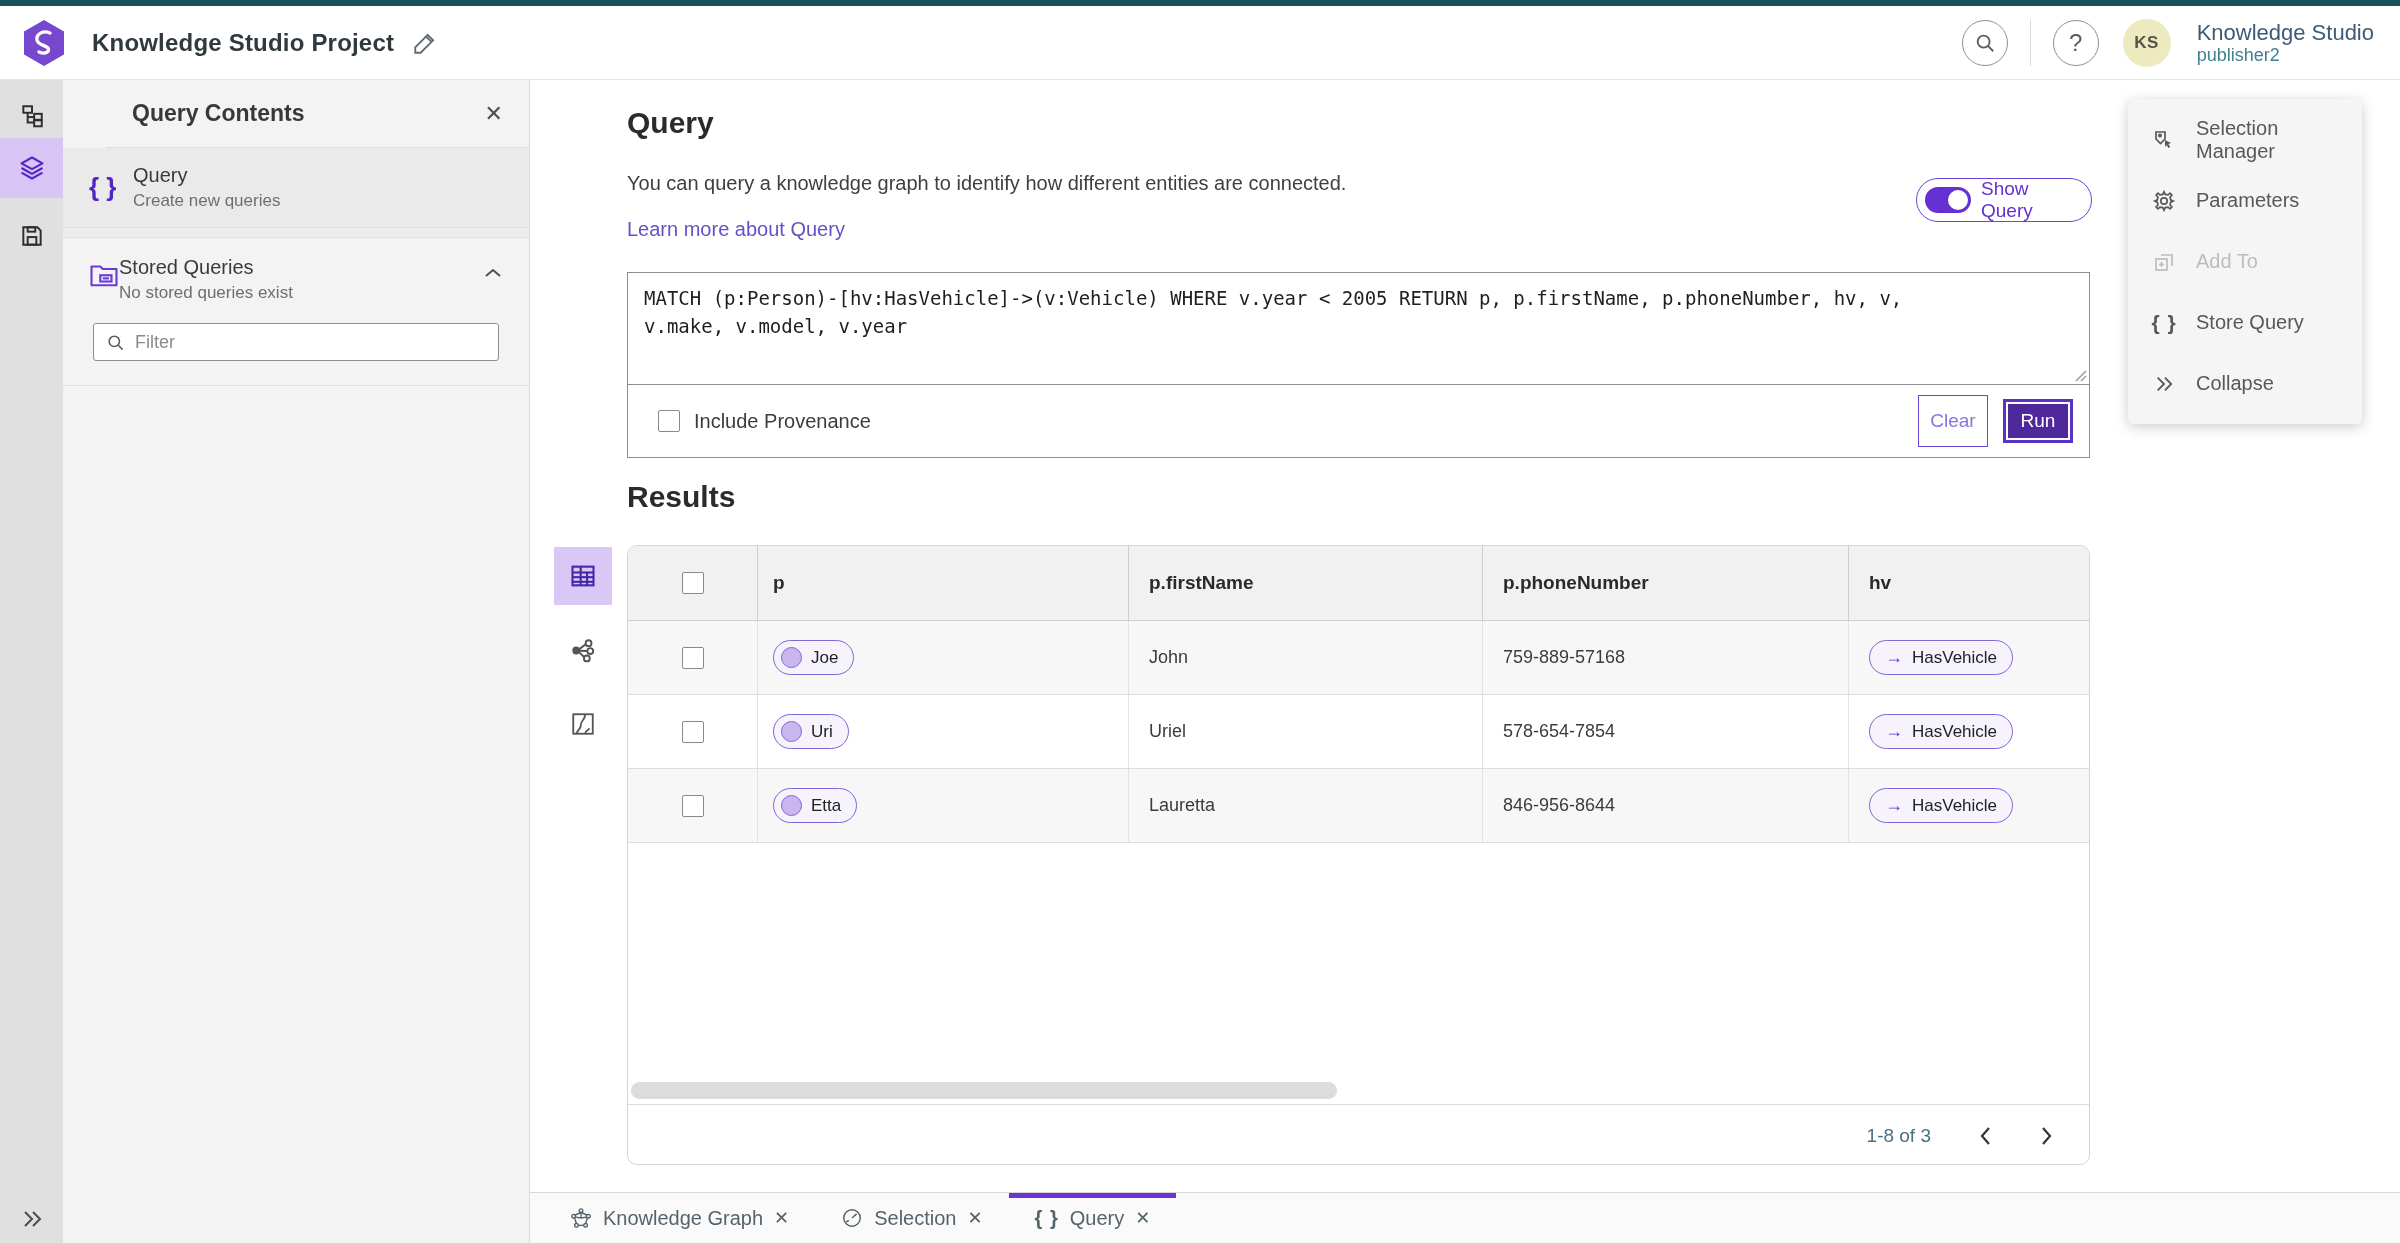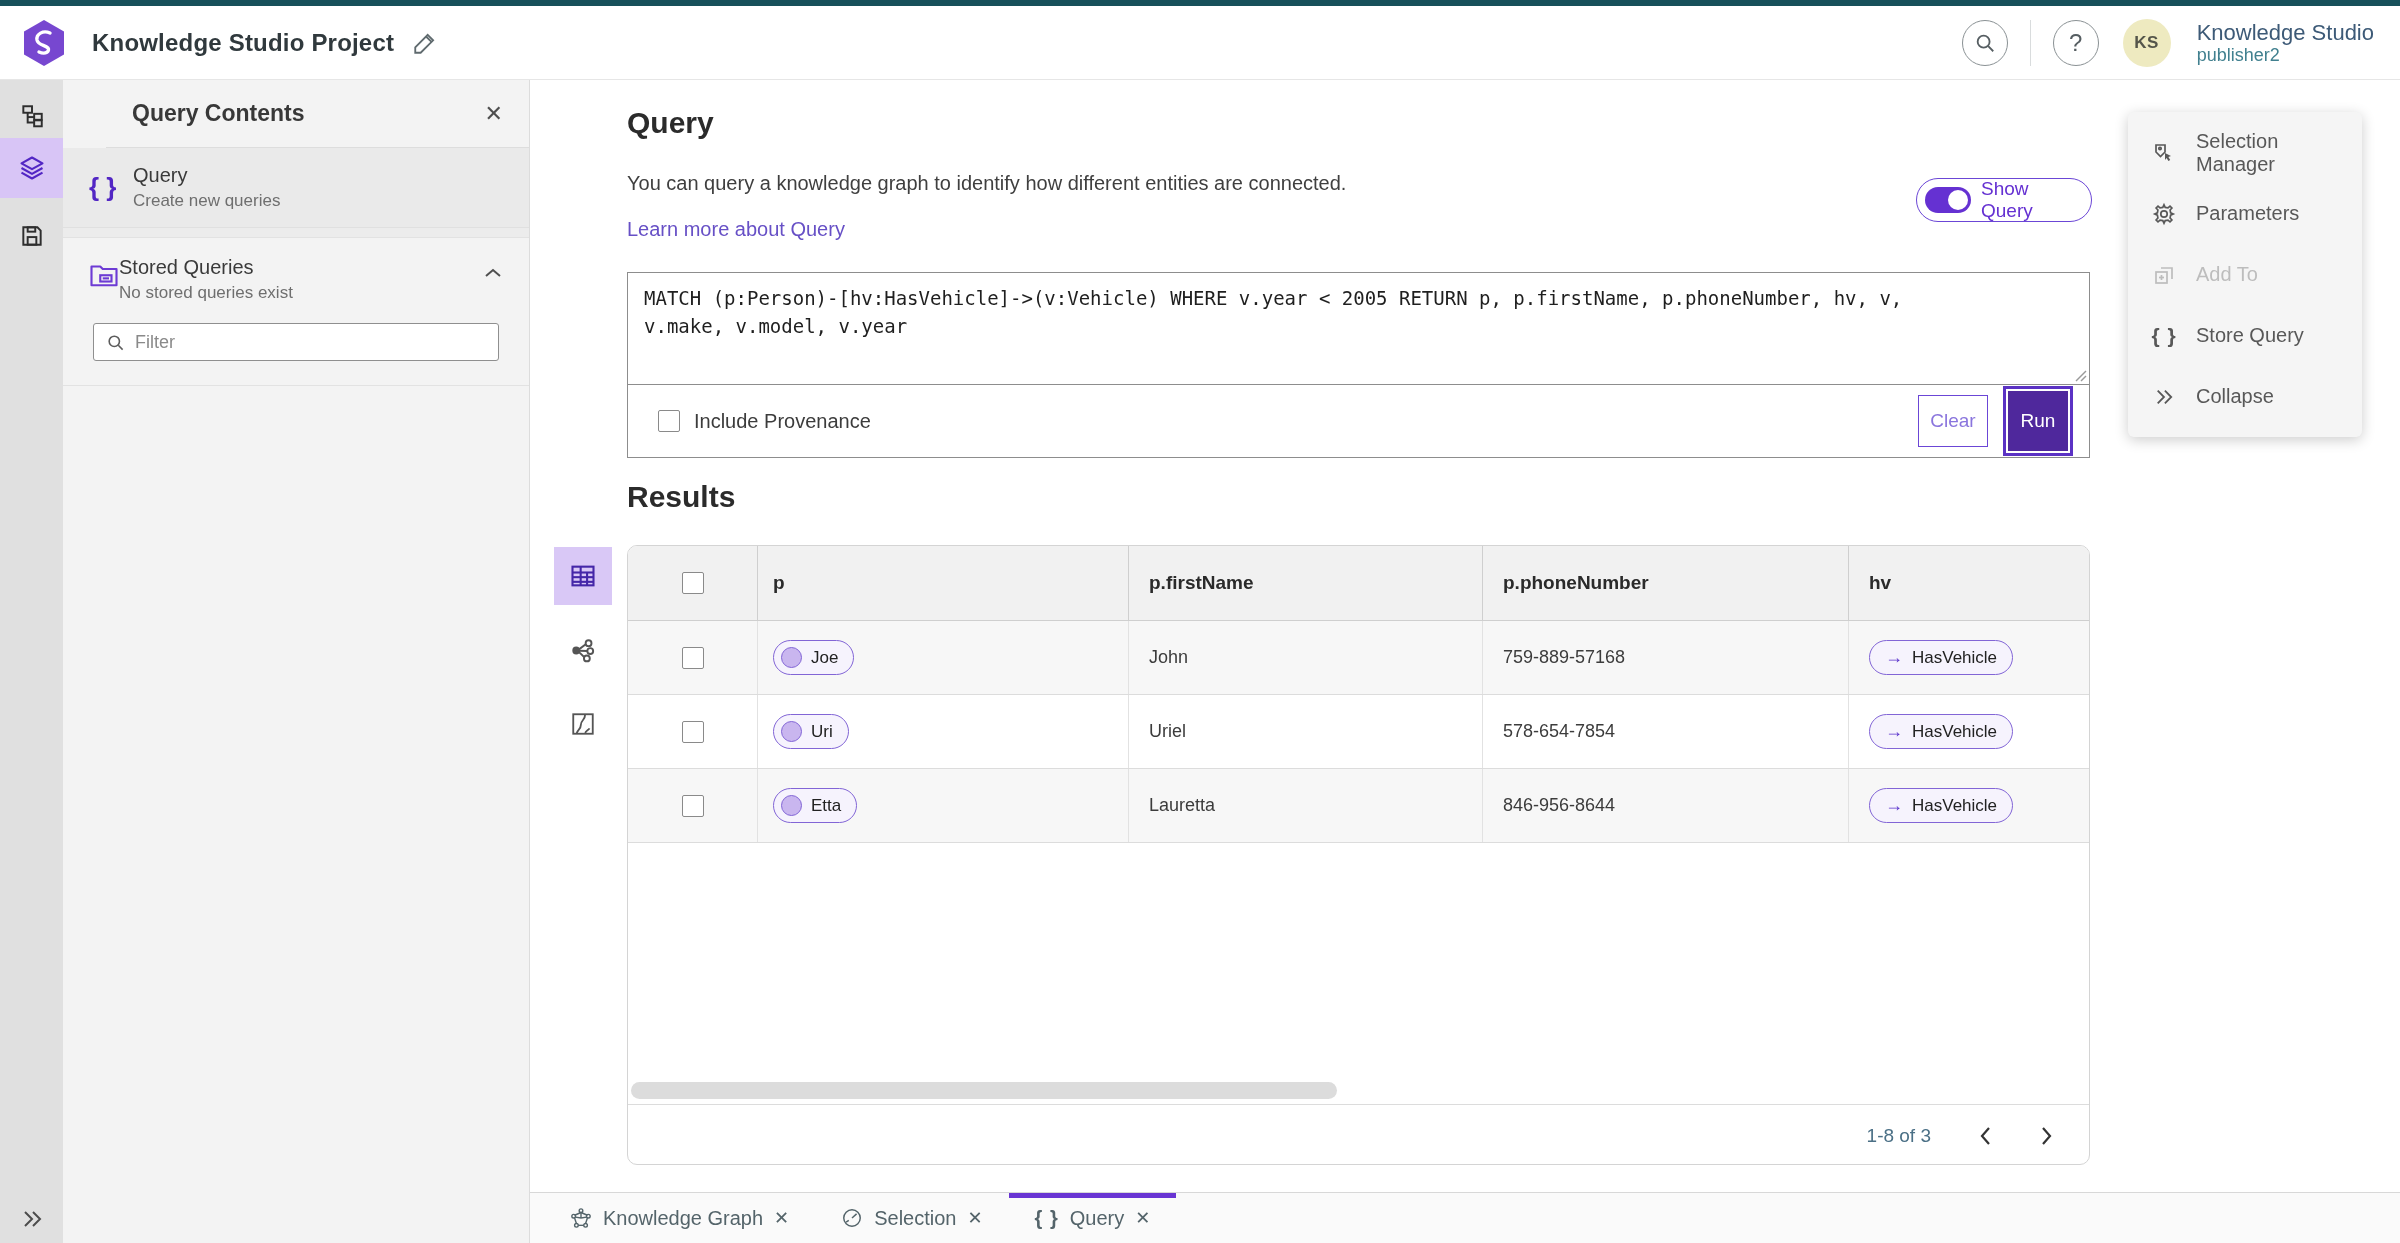--- a/index.html
+++ b/index.html
@@ -61,21 +61,21 @@
 
   .query-box { position:absolute; left:97px; top:192px; width:1463px; height:186px; border:1px solid #8d8d8d; background:#fff; }
   .query-textarea-wrap { position:relative; height:112px; border-bottom:1px solid #8d8d8d; }
   .query-textarea { width:100%; height:100%; border:none; resize:none; outline:none; padding:12px 16px; font-family:"DejaVu Sans Mono", monospace; font-size:19px; line-height:1.45; color:#1f1f1f; background:#fff; }
   .resize-corner { position:absolute; right:2px; bottom:2px; color:#9a9a9a; }
   .query-form-row { height:72px; display:flex; align-items:center; padding:0 14px 0 30px; }
   .checkbox { width:22px; height:22px; border:1.5px solid #8a8a8a; background:#fff; border-radius:2px; flex:0 0 auto; cursor:pointer; }
   .cb-label { font-size:20px; color:#3c3c3c; margin-left:14px; }
   .form-buttons { margin-left:auto; display:flex; align-items:center; gap:18px; }
   .btn-clear { width:70px; height:52px; background:#fff; border:1.5px solid #6b46d6; color:#8a75dd; font-size:19px; font-family:"Liberation Sans", sans-serif; cursor:pointer; }
-  .btn-run { width:64px; height:64px; background:#4f289c; border:2px solid #fff; box-shadow:0 0 0 3px #5b32c4; color:#fff; font-size:19px; font-family:"Liberation Sans", sans-serif; cursor:pointer; margin-right:5px; }
+  .btn-run { width:64px; height:38px; background:#4f289c; border:2px solid #fff; box-shadow:0 0 0 3px #5b32c4; color:#fff; font-size:19px; font-family:"Liberation Sans", sans-serif; cursor:pointer; margin-right:5px; }
 
   .r-heading { position:absolute; left:97px; top:400px; font-size:30px; font-weight:700; color:#2b2b2b; }
 
   .view-switch { position:absolute; left:24px; top:467px; width:58px; }
   .vs-item { width:58px; height:58px; display:flex; align-items:center; justify-content:center; color:#555; cursor:pointer; }
   .vs-item.selected { background:#d9c8f6; color:#4527a8; }
   .vs-item + .vs-item { margin-top:16px; }
 
   
   .results-card { position:absolute; left:97px; top:465px; width:1463px; height:620px; border:1px solid #d4d4d4; border-radius:10px; background:#fff; overflow:hidden; }
@@ -99,21 +99,21 @@
   .entity-label { font-size:17px; color:#222; }
   .rel-pill { display:inline-flex; align-items:center; height:35px; border:1.5px solid #8265d6; border-radius:18px; background:#f6f3fd; padding:0 15px; gap:9px; cursor:pointer; }
   .rel-arrow { color:#5c35cc; font-size:18px; }
   .rel-label { font-size:17px; color:#222; }
   .h-scrollbar { position:absolute; left:3px; top:536px; width:706px; height:17px; border-radius:9px; background:#dcdcdc; cursor:pointer; }
   .card-footer { position:absolute; left:0; top:558px; width:100%; height:62px; border-top:1px solid #dcdcdc; display:flex; align-items:center; justify-content:flex-end; padding-right:34px; gap:46px; }
   .page-range { font-size:19px; color:#4b7086; }
   .page-btn { color:#333; background:none; border:none; cursor:pointer; display:flex; align-items:center; }
 
   
-  .side-menu { position:absolute; left:1598px; top:32px; width:234px; background:#f5f5f5; border-radius:6px; box-shadow:0 3px 14px rgba(0,0,0,.20); padding:10px 0; }
+  .side-menu { position:absolute; left:1598px; top:19px; width:234px; background:#f5f5f5; border-radius:6px; box-shadow:0 3px 14px rgba(0,0,0,.20); padding:10px 0; }
   .sm-item { display:flex; align-items:center; height:61px; padding:0 22px; color:#585858; font-size:20px; cursor:pointer; gap:18px; }
   .sm-item .sm-icon { width:28px; display:flex; justify-content:center; flex:0 0 auto; }
   .sm-item.disabled { color:#bdbdbd; cursor:default; }
   .sm-braces { font-size:21px; font-weight:600; letter-spacing:1px; }
 
   
   .tabbar { position:absolute; left:530px; bottom:0; width:1870px; height:51px; background:#fafafa; border-top:1px solid #d8d8d8; display:flex; align-items:stretch; padding-left:14px;text-align:right; }
   .tab { position:relative; display:flex; align-items:center; gap:11px; padding:0 26px; color:#54646a; font-size:20px; cursor:pointer; }
   .tab .tab-close { font-size:18px; color:#54646a; cursor:pointer; }
   .tab.active::before { content:""; position:absolute; top:0; left:0; right:0; height:5px; background:#6935d3; }

